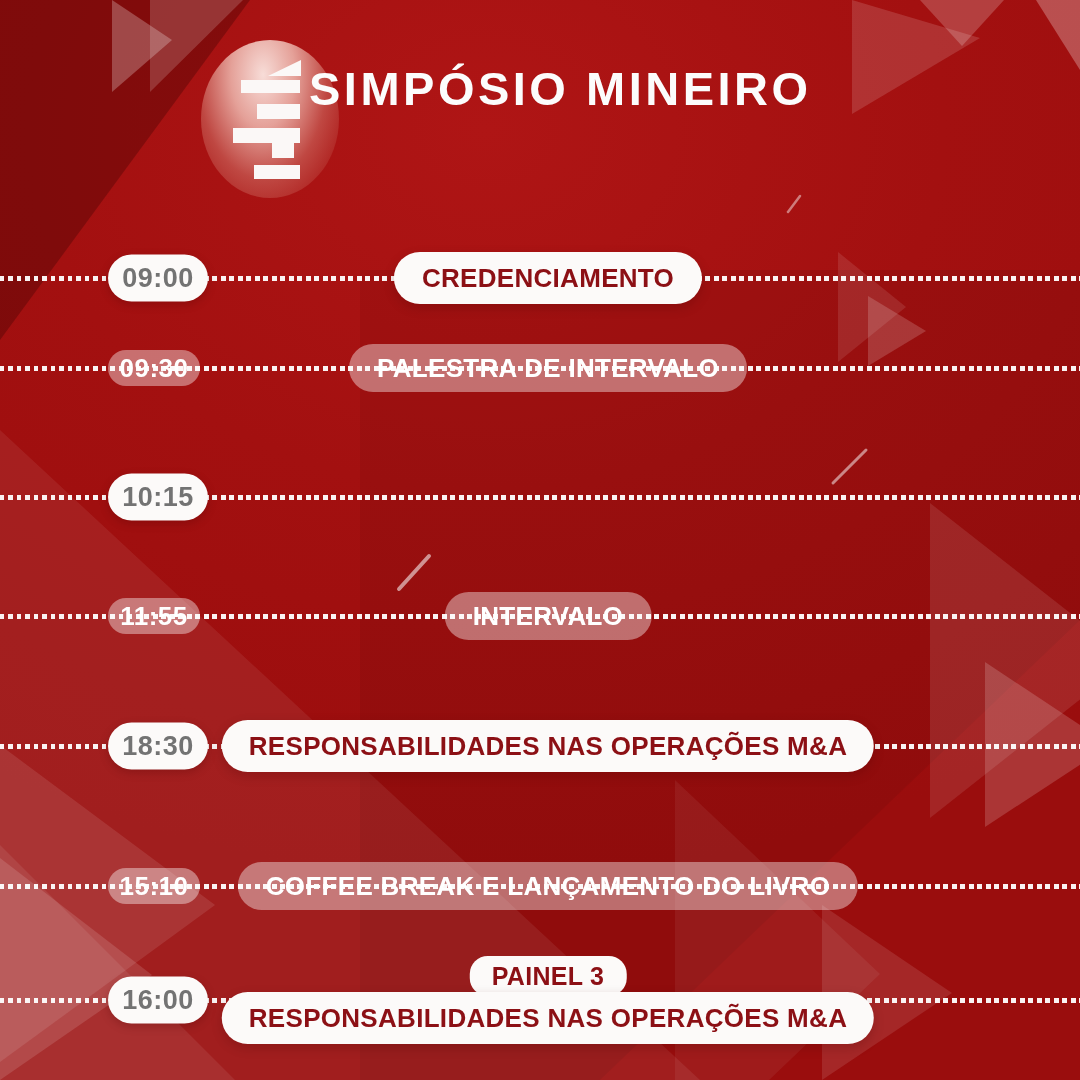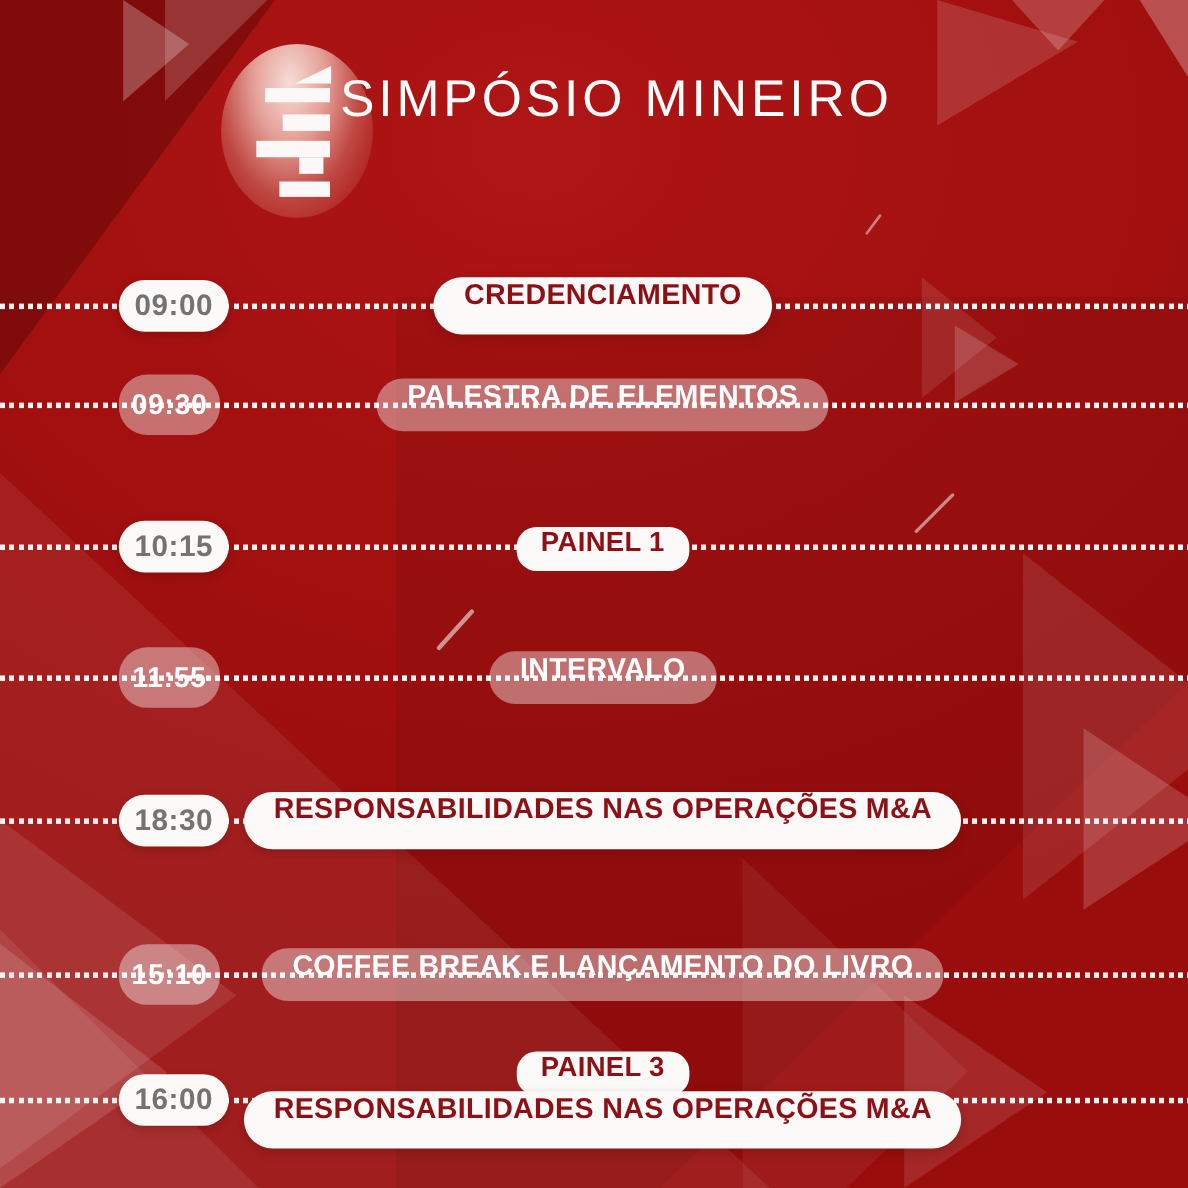--- a/index.html
+++ b/index.html
@@ -17,43 +17,43 @@
     position:absolute;left:201px;top:40px;width:138px;height:158px;border-radius:50%;z-index:2;
     background:radial-gradient(ellipse at 45% 22%,
       rgba(250,227,222,0.97) 0%, rgba(235,176,167,0.90) 30%,
       rgba(205,104,95,0.62) 60%, rgba(178,52,46,0.30) 86%, rgba(170,40,38,0.12) 100%);
   }
   .logo-bars{position:absolute;left:0;top:0;z-index:3;}
 
   
   .title{
     position:absolute;left:309px;top:62px;z-index:3;color:#fcfcfc;
-    font-size:47px;font-weight:400;letter-spacing:3.5px;line-height:53px;white-space:nowrap;
+    font-size:47px;font-weight:700;letter-spacing:3.5px;line-height:53px;white-space:nowrap;
   }
 
   
   .row{position:absolute;left:0;width:100%;height:0;z-index:2;}
   .dots{
     position:absolute;left:0;right:0;top:-2.5px;height:5px;z-index:1;
     background-image:repeating-linear-gradient(90deg, rgba(255,255,255,0.95) 0px, rgba(255,255,255,0.95) 4.5px, rgba(255,255,255,0) 4.5px, rgba(255,255,255,0) 8.5px);
   }
   .time-pill{
     position:absolute;left:108px;top:0;transform:translateY(-50%);z-index:2;
     display:flex;align-items:center;justify-content:center;
     border-radius:26px;font-weight:bold;letter-spacing:0.5px;
   }
   .row.solid .time-pill{width:100px;height:47px;background:#fcfaf9;color:#737373;font-size:27px;box-shadow:0 3px 9px rgba(70,0,0,0.25);}
-  .row.translucent .time-pill{width:92px;height:55px;background:rgba(255,255,255,0.40);color:#ffffff;font-size:26px;}
+  .row.translucent .time-pill{width:92px;height:36px;background:rgba(255,255,255,0.40);color:#ffffff;font-size:26px;}
 
   .event-group{
     position:absolute;left:calc(50% + 8px);top:0;transform:translate(-50%,-50%);z-index:2;
     display:flex;flex-direction:column;align-items:center;
   }
   .event-pill{
-    display:flex;justify-content:center;white-space:nowrap;
+    display:flex;align-items:center;justify-content:center;white-space:nowrap;
     font-weight:bold;letter-spacing:0.3px;
   }
   .row.solid .event-pill{background:#fcfaf9;color:#8c1015;}
   .row.translucent .event-pill{background:rgba(255,255,255,0.40);color:#ffffff;}
   .pill-single{height:52px;padding:0 28px;border-radius:26px;font-size:26px;}
   .row.translucent .pill-single{height:48px;border-radius:24px;}
   .pill-top{height:40px;padding:0 22px;border-radius:18px;font-size:25px;margin-bottom:-4px;z-index:1;}
   .pill-bottom{height:52px;padding:0 27px;border-radius:26px;font-size:26px;z-index:2;}
   .row.solid .pill-bottom, .row.solid .pill-single{box-shadow:0 4px 11px rgba(70,0,0,0.22);}
 </style>
@@ -118,33 +118,30 @@
         </div>
       </div>
   </div>
     <div class="row translucent" style="top: 368px;">
     <div class="dots"></div>
     <div class="time-pill">
       <span class="time-label">09:30</span>
     </div>
     <div class="event-group">
         <div class="event-pill pill-single">
-          <span>PALESTRA DE ELEMENTOS</span>
+          <span>PALESTRA DE INTERVALO</span>
         </div>
       </div>
   </div>
     <div class="row solid" style="top: 497px;">
     <div class="dots"></div>
     <div class="time-pill">
       <span class="time-label">10:15</span>
     </div>
     <div class="event-group">
-        <div class="event-pill pill-top">
-          <span>PAINEL 1</span>
-        </div>
       </div>
   </div>
     <div class="row translucent" style="top: 616px;">
     <div class="dots"></div>
     <div class="time-pill">
       <span class="time-label">11:55</span>
     </div>
     <div class="event-group">
         <div class="event-pill pill-single">
           <span>INTERVALO</span>

